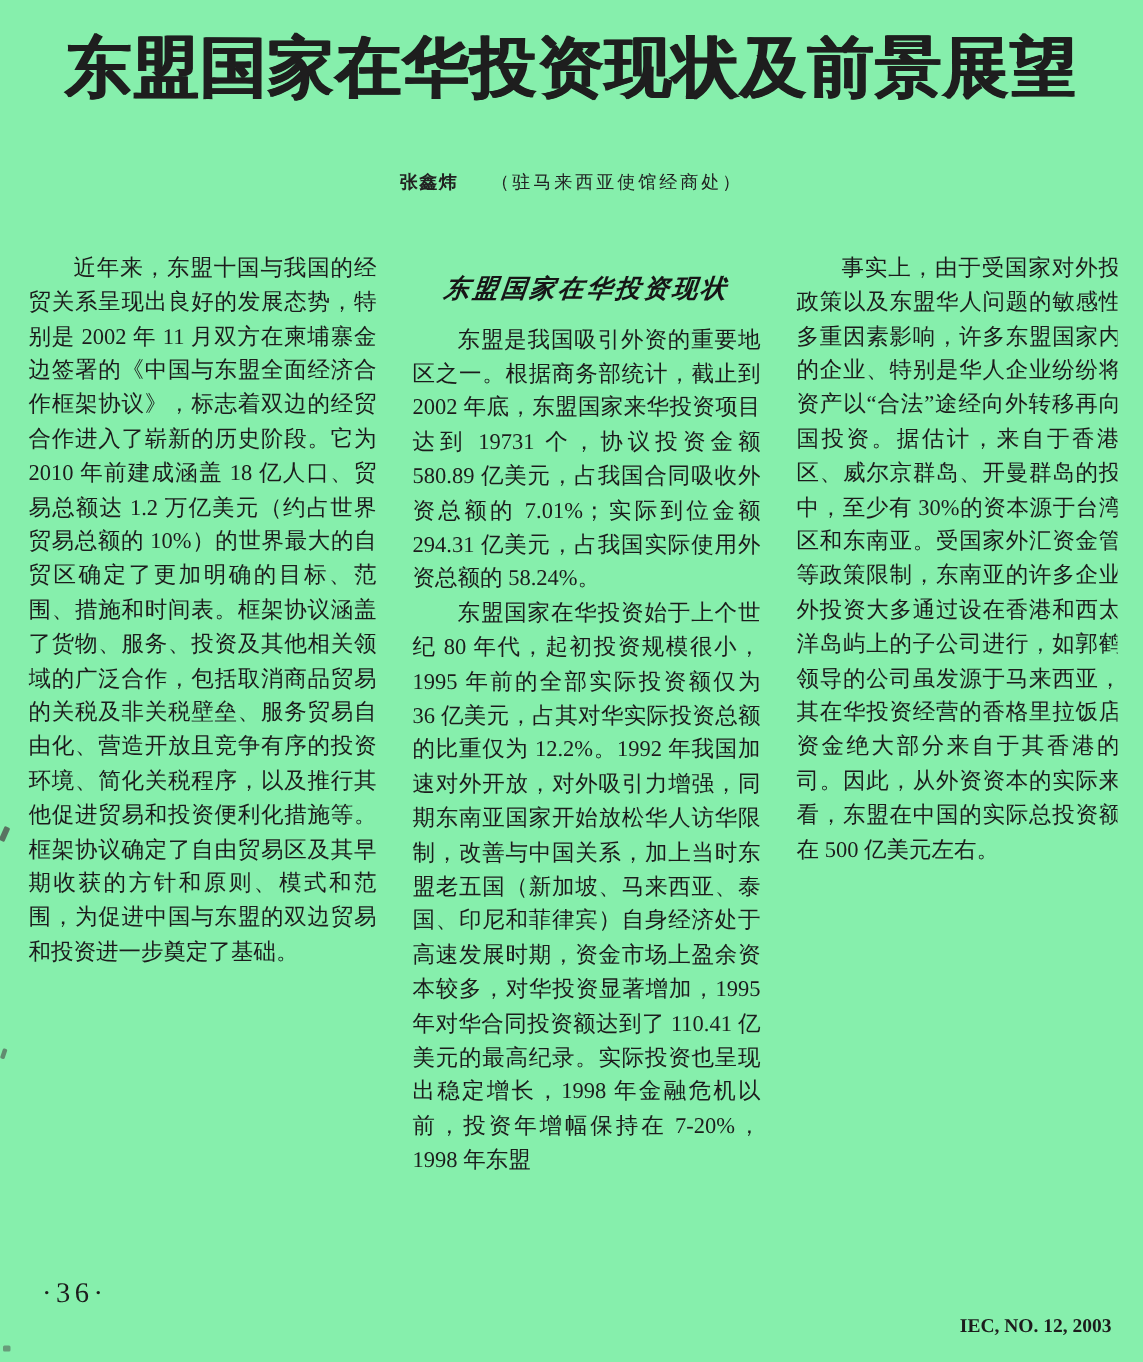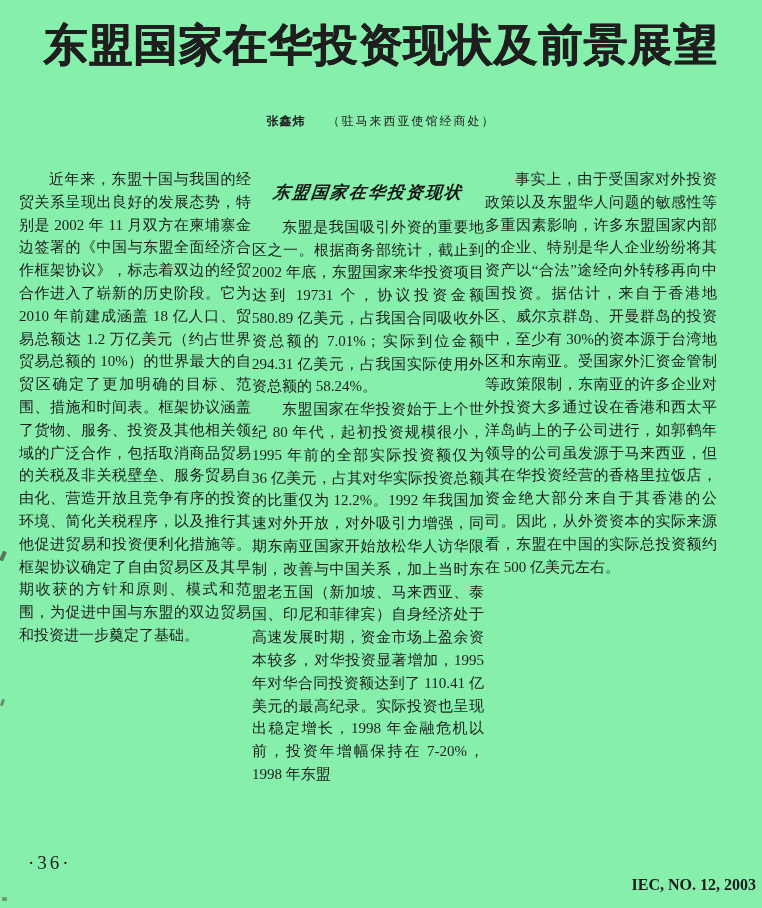--- a/index.html
+++ b/index.html
@@ -38,21 +38,21 @@
     font-weight: 700;
     letter-spacing: 1px;
     margin-right: 22px;
   }
   .author-affiliation {
     letter-spacing: 2px;
     font-weight: 400;
   }
   .columns {
     display: flex;
-    gap: 1px;
+    gap: 24px;
     margin: 36px 17px 0 19px;
     height: 700px;
     overflow: hidden;
   }
   .col {
     width: 232px;
     flex: 0 0 232px;
     font-size: 15px;
     line-height: 22.8px;
     text-align: justify;
@@ -80,23 +80,23 @@
   .footer-left {
     position: absolute;
     left: 28px;
     top: 852px;
     font-size: 19px;
     letter-spacing: 3px;
     color: #1c1c1c;
   }
   .footer-right {
     position: absolute;
-    right: 6px;
+    right: 21px;
     top: 876px;
-    font-size: 16px;
+    font-size: 13px;
     font-weight: 600;
     color: #1c1c1c;
     font-family: "Liberation Serif", serif;
   }
   .speck {
     position: absolute;
     background: #4a4a48;
     border-radius: 1px;
   }
   .speck-1 { left: 1px; top: 551px; width: 4px; height: 10px; transform: rotate(24deg); opacity: .75; }

